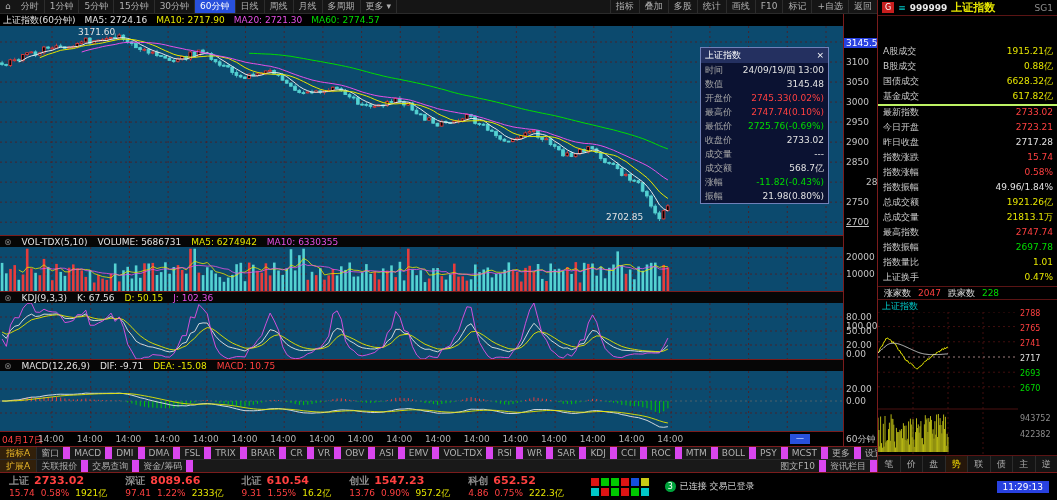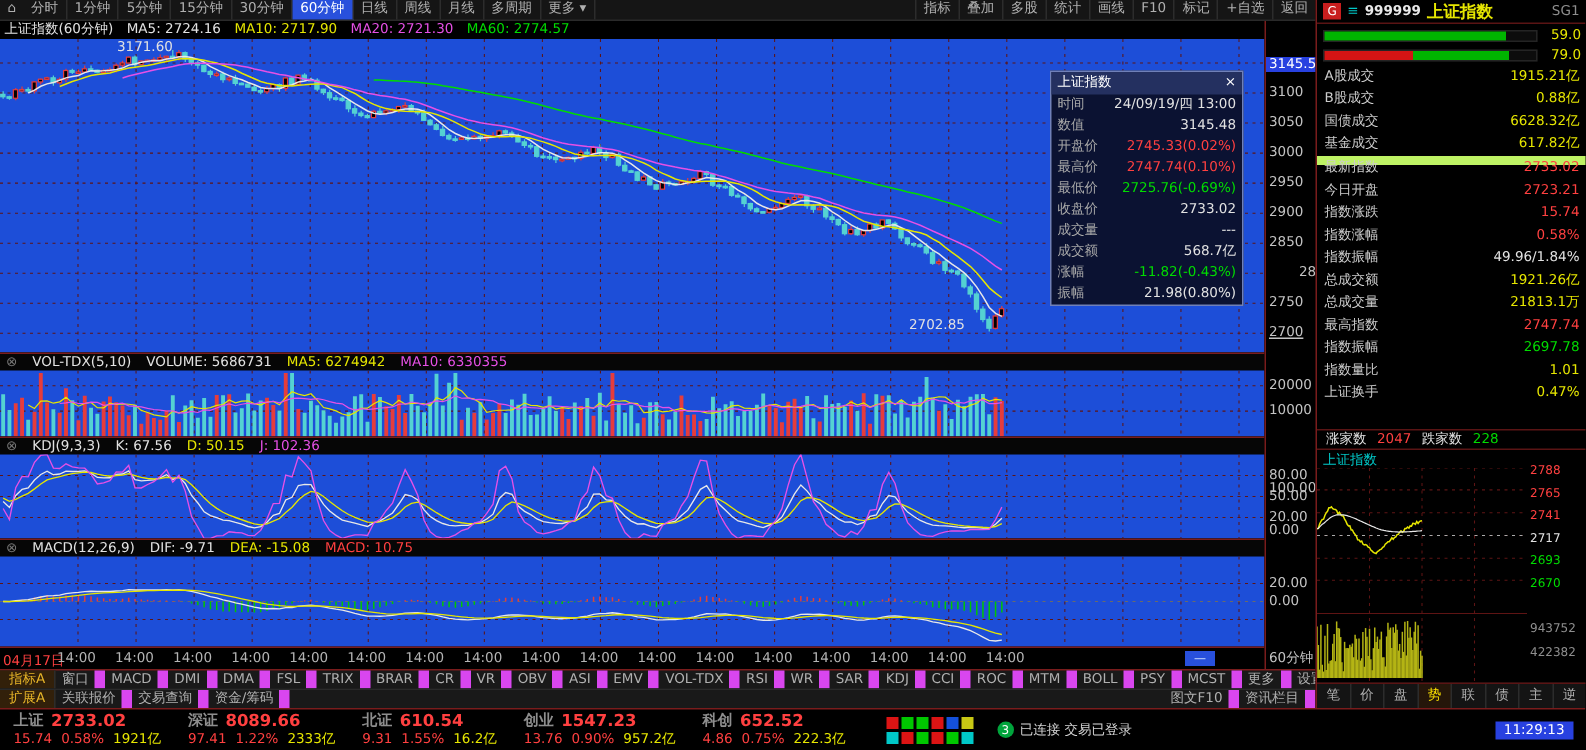--- a/index.html
+++ b/index.html
@@ -8,21 +8,21 @@
 .abs{position:absolute}
 .red{color:#ff4040}.green{color:#00dc00}.yellow{color:#e6e600}.white{color:#e2e2e2}.magenta{color:#e650e6}.gray{color:#8e8e8e}.orange{color:#ffa03c}.blue2{color:#6eb4ff}
 #topbar{position:absolute;left:0;top:0;width:877px;height:14px;background:#151515;display:flex;border-bottom:1px solid #2a2a2a}
 #topbar-left{display:flex;flex:1}
 #topbar-right{display:flex}
 .tb-item{padding:0 5px;line-height:13px;color:#b0b0b0;border-right:1px solid #2c2c2c;white-space:nowrap}
 #topbar-right .tb-item{border-right:none;border-left:1px solid #2c2c2c}
 .tb-home{padding:0 5px;line-height:13px;color:#b0b0b0}
 .tb-active{background:#2850dc;color:#fff}
 #chart-titlebar{position:absolute;left:0;top:14px;width:843px;height:12px;display:flex;gap:9px;padding-left:3px;line-height:12px;white-space:nowrap}
-.pane{background:#1d4ed8}
+.pane{background:#0c4a6e}
 .pane svg{display:block}
 .pane-header{position:absolute;width:843px;height:12px;display:flex;gap:10px;line-height:12px;padding-left:4px;border-top:1px solid #7a1c1c;background:#060606;white-space:nowrap}
 .ph-icon{color:#787878}
 #pane-price{position:absolute;left:0;top:26px;width:843px;height:209px}
 #pane-vol{position:absolute;left:0;top:247px;width:843px;height:44px}
 #pane-kdj{position:absolute;left:0;top:303px;width:843px;height:56px}
 #pane-macd{position:absolute;left:0;top:371px;width:843px;height:60px}
 #vol-header{left:0;top:235px}
 #kdj-header{left:0;top:291px}
 #macd-header{left:0;top:359px}
@@ -61,21 +61,21 @@
 #rp-g{background:#c81e1e;color:#fff;font-size:8px;padding:0 3px;line-height:11px}
 #rp-menu{color:#00c8c8}
 #rp-code{color:#e8e8e8;font-weight:bold}
 #rp-name{color:#e6e600;font-weight:bold;font-size:11px}
 #rp-tag{margin-left:auto;color:#8e8e8e}
 #gauges{position:absolute;left:0;top:17px;width:180px;padding:0 4px}
 .gauge-row{display:flex;align-items:center;gap:4px;height:13px}
 .gauge-bar{flex:1;height:8px;display:flex;background:#0c0c0c;border:1px solid #242424}
 .gauge-seg{height:100%}
 .gauge-val{width:25px;text-align:right}
-#rp-rows1{position:absolute;left:0;top:44px;width:180px;border-bottom:6px solid #bef264}
+#rp-rows1{position:absolute;left:0;top:44px;width:180px;border-bottom:2px solid #bef264}
 #rp-rows2{position:absolute;left:0;top:105px;width:180px}
 .rp-row{display:flex;justify-content:space-between;height:15px;line-height:15px;padding:0 5px}
 .rp-lbl{color:#cccccc}
 #updown{position:absolute;left:0;top:286px;width:180px;height:14px;line-height:13px;display:flex;gap:7px;padding:0 6px;border-top:1px solid #5a1414;border-bottom:1px solid #5a1414;align-items:center}
 #mini-label{position:absolute;left:4px;top:300px;color:#00c8c8}
 #minichart{position:absolute;left:0;top:312px;width:180px;height:142px}
 #mini-svg-holder{position:absolute;left:0;top:0}
 .mini-tick{position:absolute;left:142px;width:38px;font-size:8px;line-height:9px}
 #rp-tabs{position:absolute;left:0;top:455px;width:180px;height:17px;display:flex;background:#141414;border-top:1px solid #5a1414}
 .rp-tab{flex:1;text-align:center;line-height:16px;color:#b0b0b0;border-right:1px solid #2c2c2c}
@@ -1121,35 +1121,20 @@
     <div id="clock">11:29:13</div>
   </div>
   <div id="rightpanel">
     <div class="rp-header">
       <span id="rp-g">G</span>
       <span id="rp-menu">≡</span>
       <span id="rp-code">999999</span>
       <span id="rp-name">上证指数</span>
       <span id="rp-tag">SG1</span>
     </div>
-    <div id="gauges">
-        <div class="gauge-row">
-          <div class="gauge-bar">
-            <div class="gauge-seg" style="width: 86%; background: rgb(0, 180, 0);"></div>
-          </div>
-          <span class="yellow gauge-val">59.0</span>
-        </div>
-        <div class="gauge-row">
-          <div class="gauge-bar">
-            <div class="gauge-seg" style="width: 42%; background: rgb(212, 20, 20);"></div>
-            <div class="gauge-seg" style="width: 45%; background: rgb(0, 180, 0);"></div>
-          </div>
-          <span class="yellow gauge-val">79.0</span>
-        </div>
-      </div>
     <div id="rp-rows1">
         <div class="rp-row">
           <span class="rp-lbl">A股成交</span>
           <span class="yellow">1915.21亿</span>
         </div>
         <div class="rp-row">
           <span class="rp-lbl">B股成交</span>
           <span class="yellow">0.88亿</span>
         </div>
         <div class="rp-row">
@@ -1162,20 +1147,24 @@
         </div>
       </div>
     <div id="rp-rows2">
         <div class="rp-row">
           <span class="rp-lbl">最新指数</span>
           <span class="red">2733.02</span>
         </div>
         <div class="rp-row">
           <span class="rp-lbl">今日开盘</span>
           <span class="red">2723.21</span>
+        </div>
+        <div class="rp-row">
+          <span class="rp-lbl">昨日收盘</span>
+          <span class="white">2717.28</span>
         </div>
         <div class="rp-row">
           <span class="rp-lbl">指数涨跌</span>
           <span class="red">15.74</span>
         </div>
         <div class="rp-row">
           <span class="rp-lbl">指数涨幅</span>
           <span class="red">0.58%</span>
         </div>
         <div class="rp-row">

